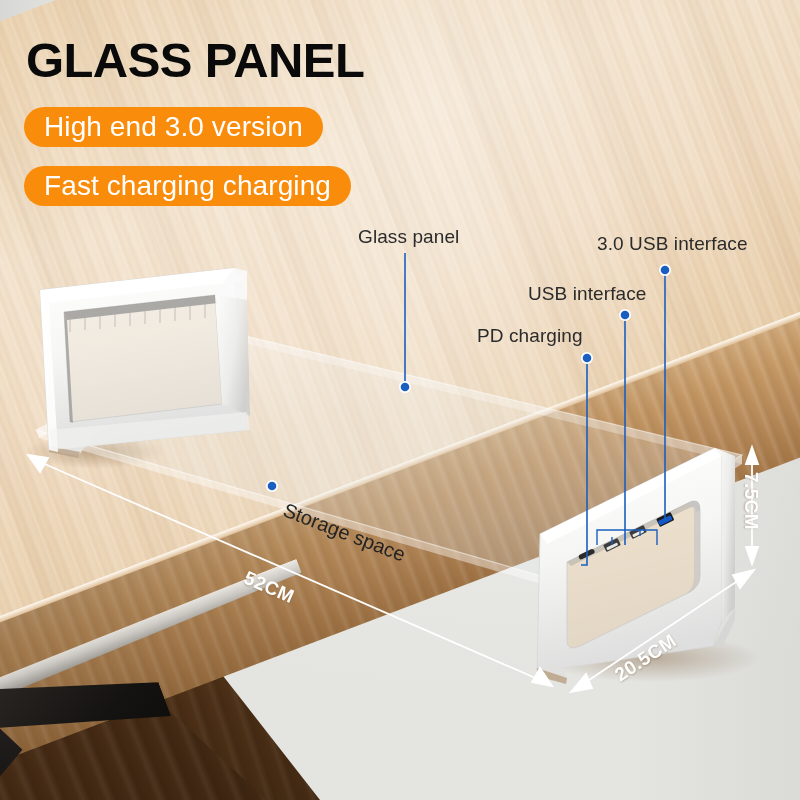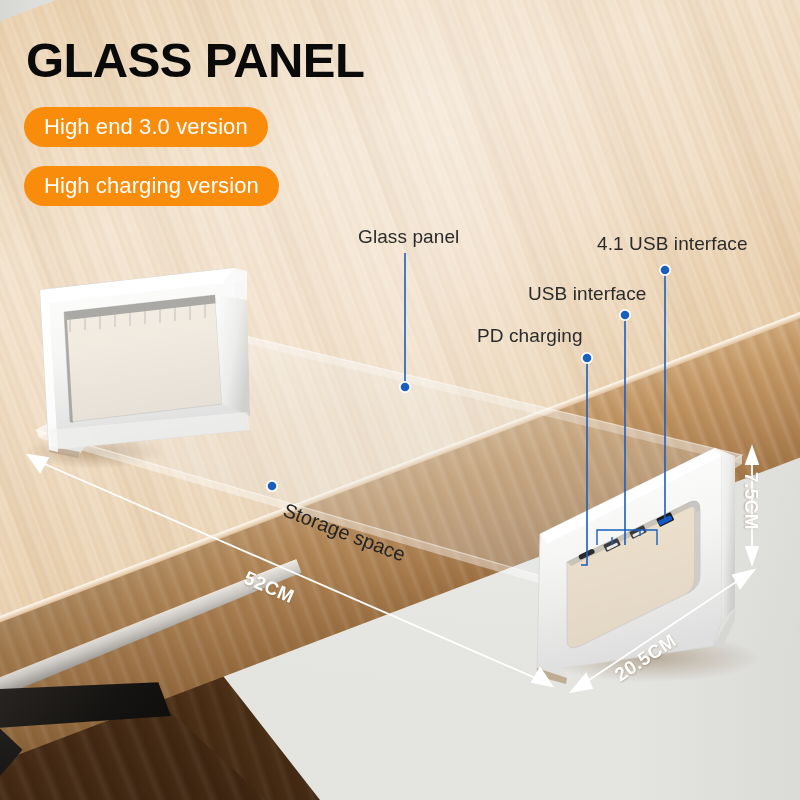--- a/index.html
+++ b/index.html
@@ -212,21 +212,21 @@
     line-height: 1;
   }
   .pill {
     position: absolute;
     display: flex;
     align-items: center;
     justify-content: center;
     background: #fa8c0c;
     color: #ffffff;
     border-radius: 40px;
-    font-size: 22px;
+    font-size: 28px;
     font-weight: 400;
     padding: 0 20px;
     height: 40px;
     white-space: nowrap;
     letter-spacing: .1px;
   }
   .pill-1 { left: 24px; top: 107px; }
   .pill-2 { left: 24px; top: 166px; }
 </style>
 </head>
@@ -415,25 +415,25 @@
 
       <line x1="583" y1="684" x2="742" y2="578"></line>
       <polygon points="571,692 586,674 592,688"></polygon>
       <polygon points="754,570 740,588 733,575"></polygon>
     </g>
   </svg>
 
   <div class="title">GLASS PANEL</div>
 
   <div class="pill pill-1">High end 3.0 version</div>
-  <div class="pill pill-2">High charging version</div>
+  <div class="pill pill-2">Fast charging charging</div>
 
   <div class="label" style="left:358px; top:226px;">Glass panel</div>
 
-  <div class="label" style="left:597px; top:233px;">4.1 USB interface</div>
+  <div class="label" style="left:597px; top:233px;">3.0 USB interface</div>
 
   <div class="label" style="left:528px; top:283px;">USB interface</div>
 
   <div class="label" style="left:477px; top:325px;">PD charging</div>
 
   <div class="label-rot" style="left:284px; top:498px;">Storage space</div>
 
   <div class="dim-text" style="left:245px; top:566px; transform:rotate(23.5deg); transform-origin:0 50%;">52CM</div>
 
   <div class="dim-text" style="left:762px; top:472px; transform:rotate(90deg); transform-origin:0 0;">7.5CM</div>

